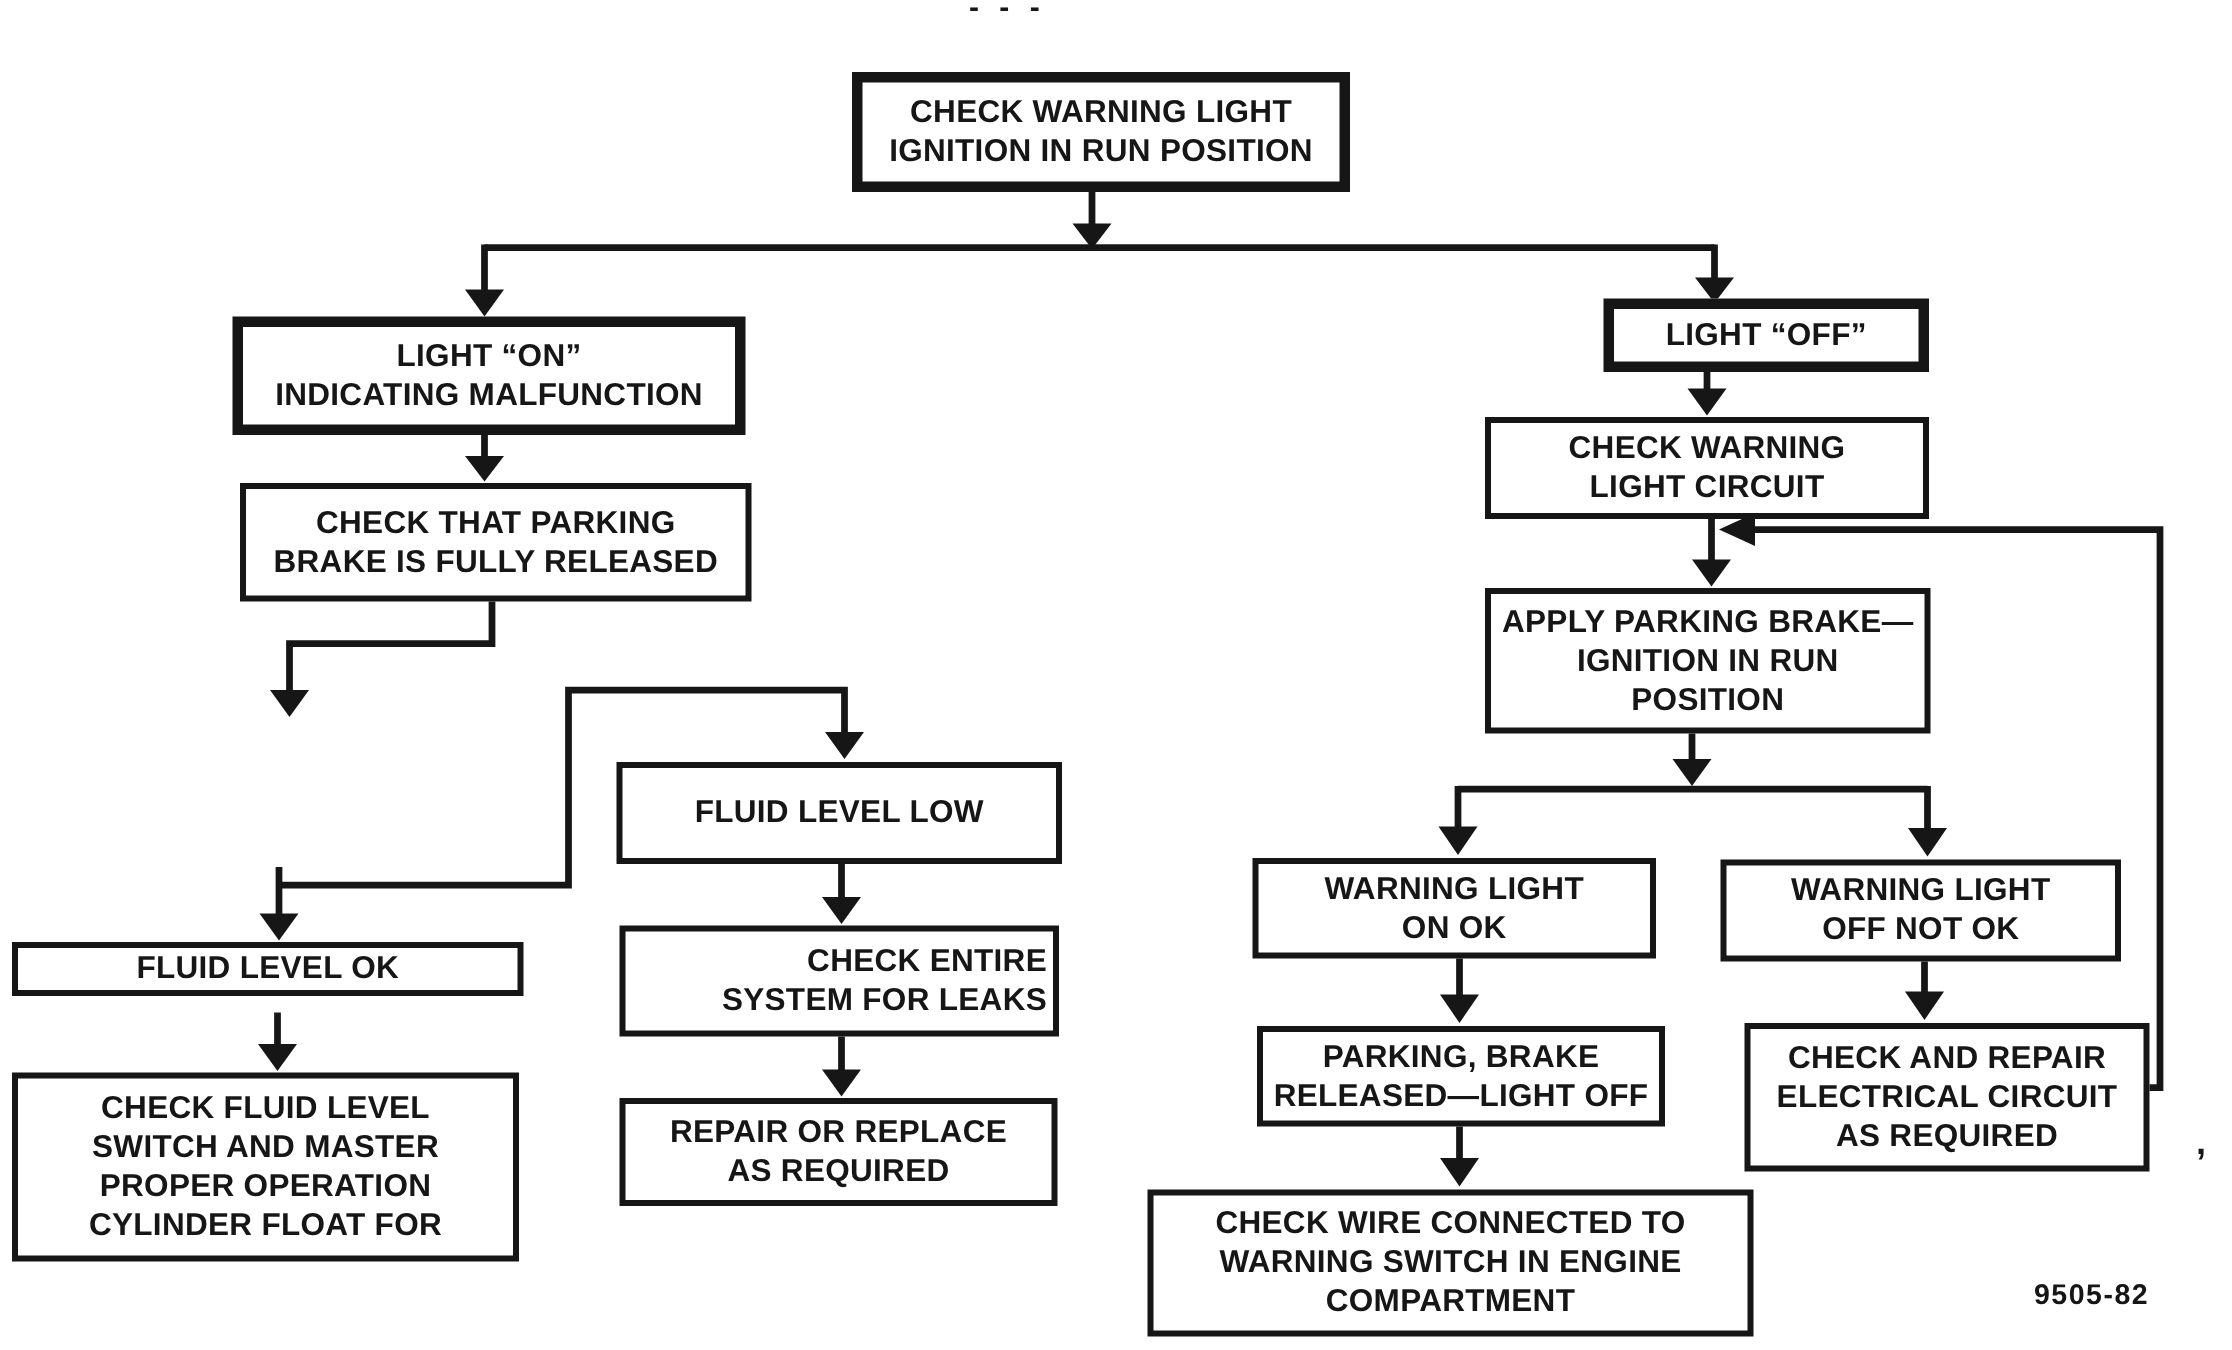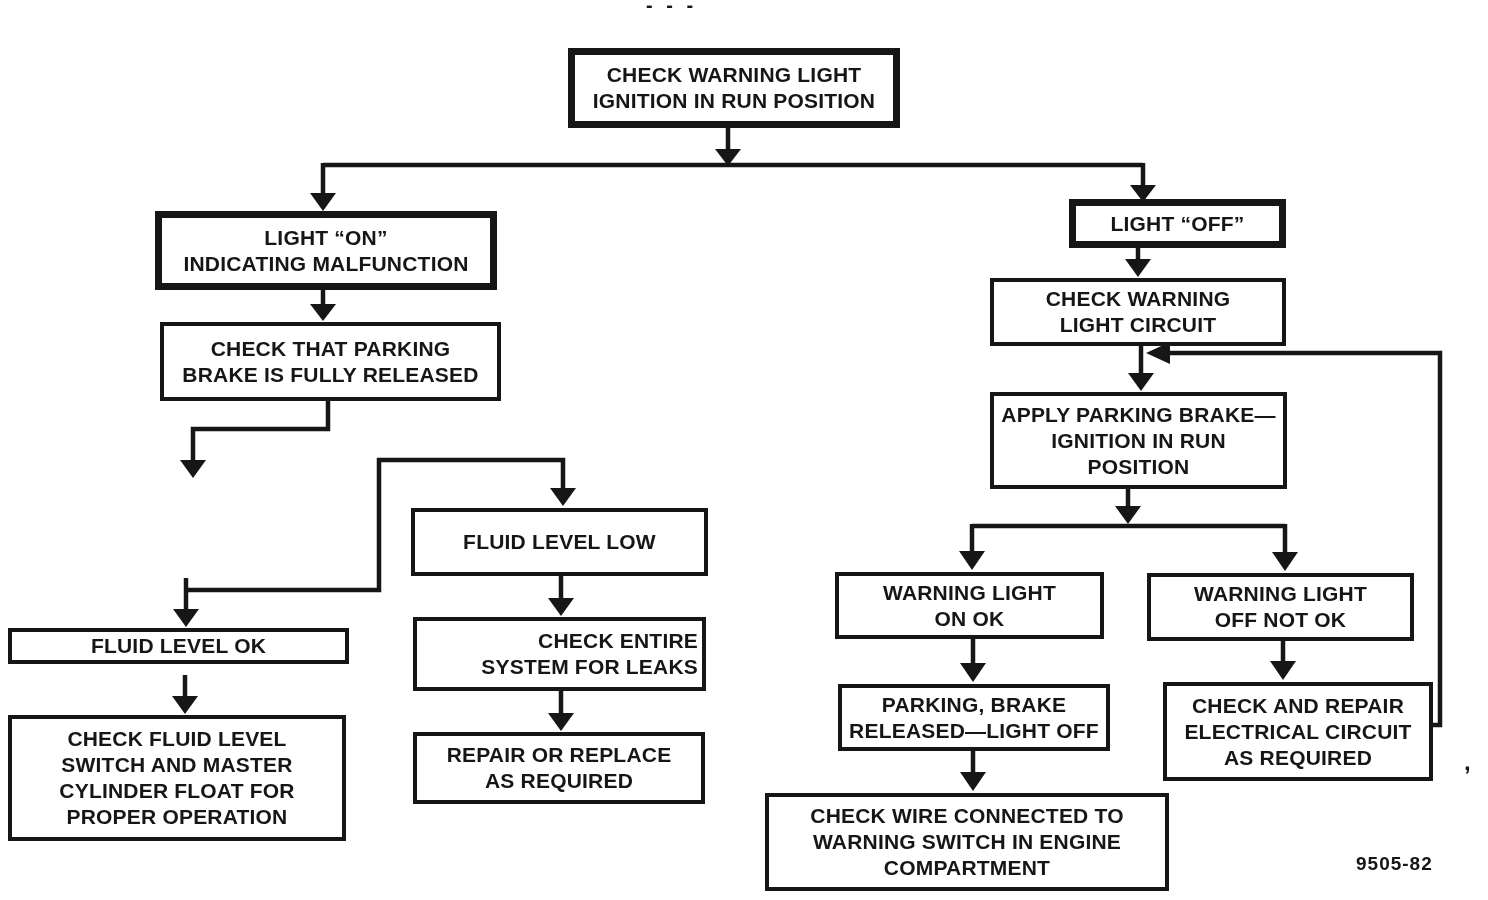--- a/index.html
+++ b/index.html
@@ -124,22 +124,22 @@
   </div>
 
 
   <div class="node" style="left:8px; top:628px; width:341px; height:36px;">
     <span>FLUID LEVEL OK</span>
   </div>
 
   <div class="node" style="left:8px; top:715px; width:338px; height:126px;justify-content:center;">
     <span>CHECK FLUID LEVEL</span>
     <span>SWITCH AND MASTER</span>
+    <span>PROPER OPERATION</span>
     <span>CYLINDER FLOAT FOR</span>
-    <span>PROPER OPERATION</span>
   </div>
 
   <div class="node" style="left:411px; top:508px; width:297px; height:68px;">
     <span>FLUID LEVEL LOW</span>
   </div>
 
   <div class="node" style="left:413px; top:617px; width:293px; height:74px;align-items:flex-end;">
     <span>CHECK ENTIRE</span>
     <span>SYSTEM FOR LEAKS</span>
   </div>

